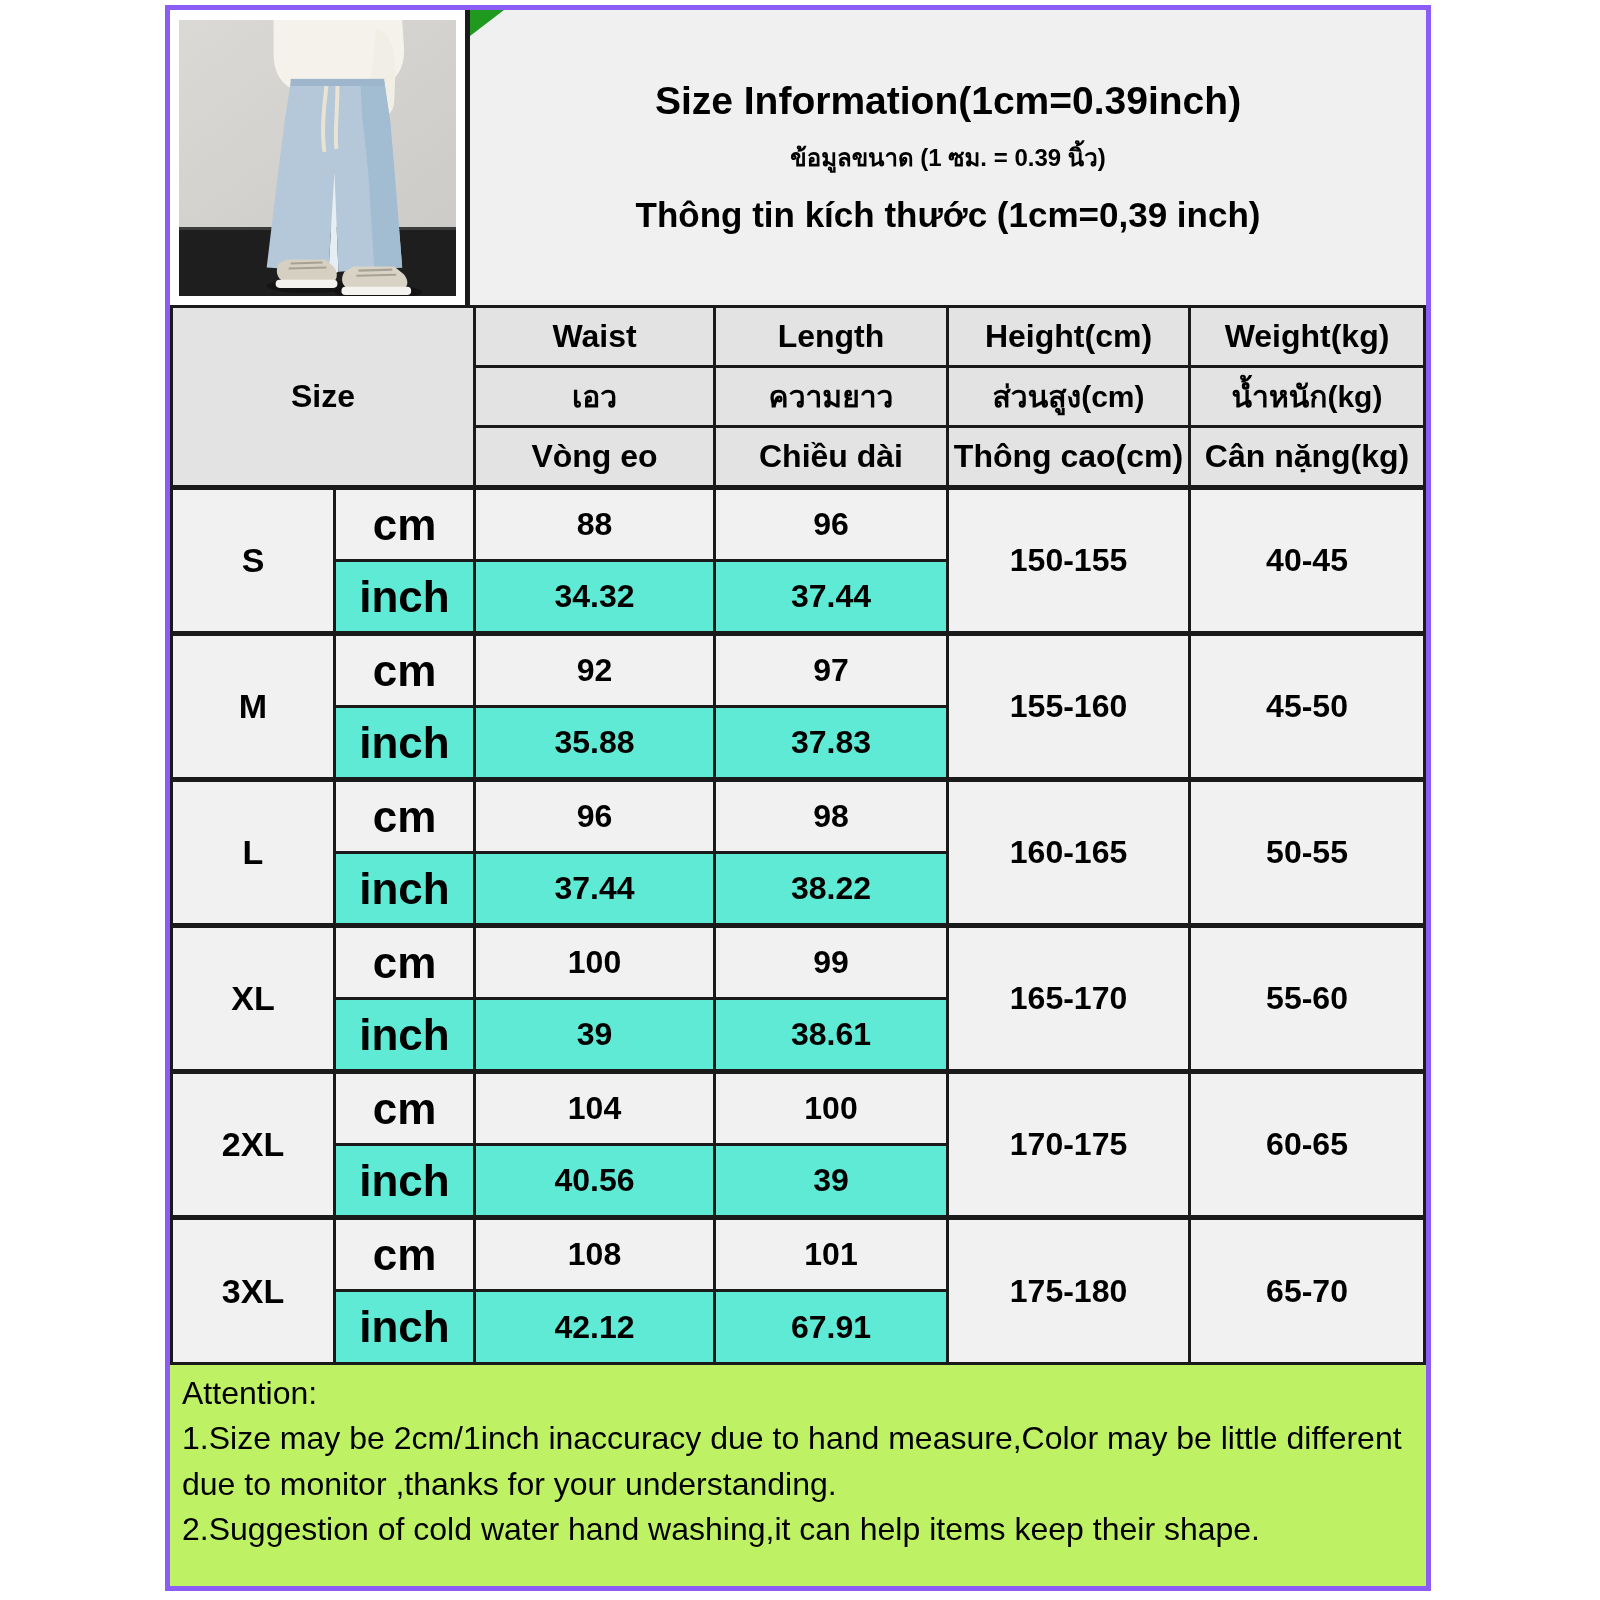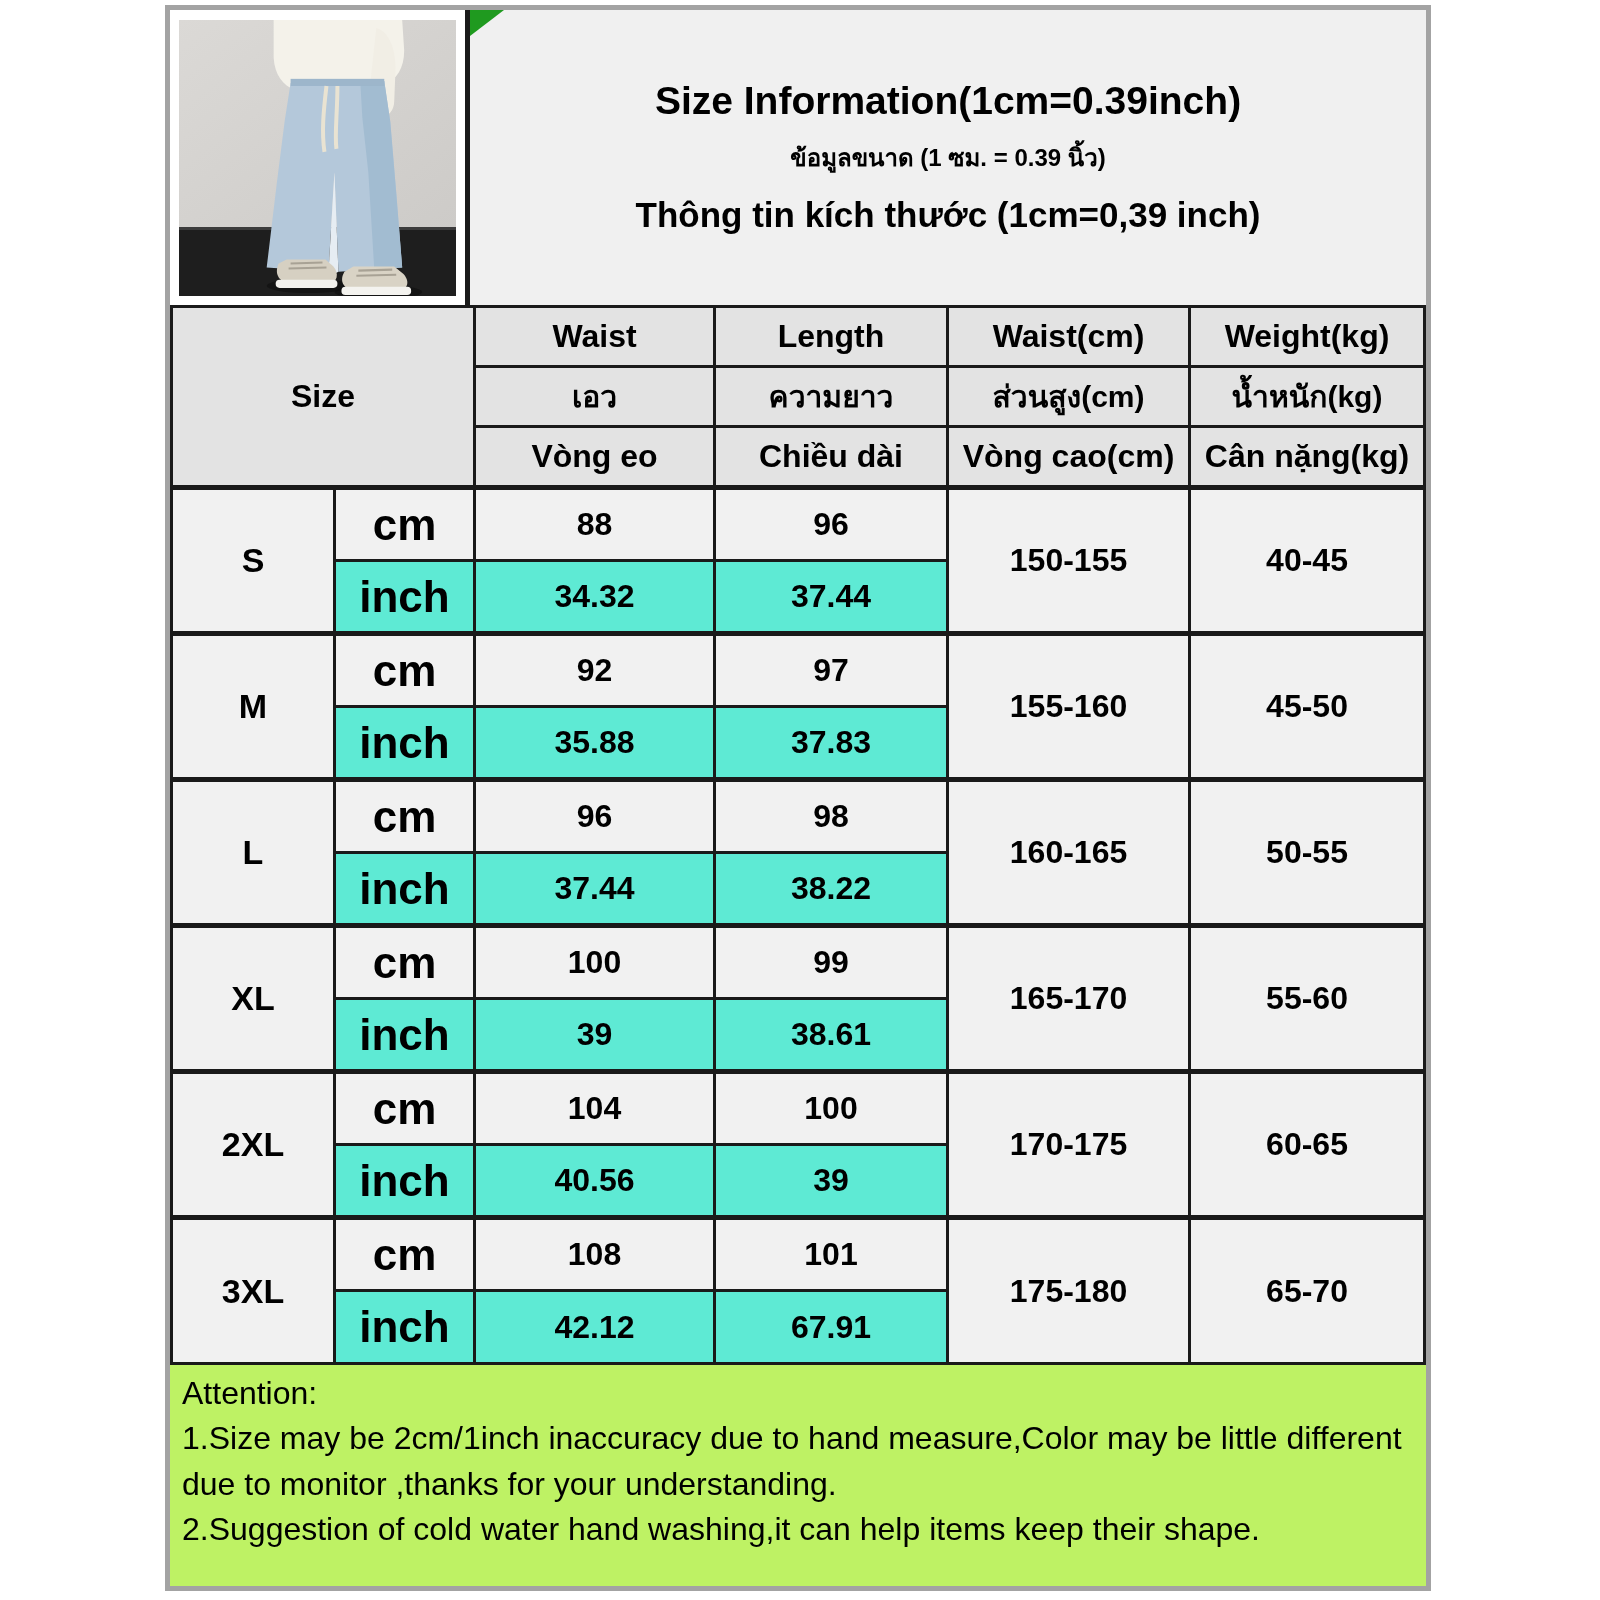--- a/index.html
+++ b/index.html
@@ -8,21 +8,21 @@
     background: #ffffff;
     overflow: hidden;
     font-family: "Liberation Sans", "DejaVu Sans", sans-serif;
     color: #000;
   }
   .sheet {
     position: absolute;
     left: 165px; top: 5px;
     width: 1266px; height: 1586px;
     box-sizing: border-box;
-    border: 5px solid #a3a3a3;
+    border: 5px solid #8b5cf6;
     display: flex;
     flex-direction: column;
     background: #fff;
   }
   
   .top-row {
     display: flex;
     height: 295px;
     flex: 0 0 295px;
   }
@@ -162,33 +162,33 @@
         <col style="width:240px">
       <col style="width:233px">
         <col style="width:242px">
         <col>
     </colgroup>
     <tbody>
       <tr class="hrow en-row">
         <td class="size-head" rowspan="3" colspan="2">Size</td>
         <td>Waist</td>
         <td>Length</td>
-        <td>Waist(cm)</td>
+        <td>Height(cm)</td>
         <td>Weight(kg)</td>
       </tr>
       <tr class="hrow th-row">
         <td>เอว</td>
         <td>ความยาว</td>
         <td>ส่วนสูง(cm)</td>
         <td>น้ำหนัก(kg)</td>
       </tr>
       <tr class="hrow vi-row">
         <td>Vòng eo</td>
         <td>Chiều dài</td>
-        <td>Vòng cao(cm)</td>
+        <td>Thông cao(cm)</td>
         <td>Cân nặng(kg)</td>
       </tr>
 
       <tr class="cm-row group-start">
         <td class="size-label" rowspan="2">S</td>
         <td class="unit">cm</td>
         <td class="val">88</td>
         <td class="val">96</td>
         <td class="range" rowspan="2">150-155</td>
         <td class="range" rowspan="2">40-45</td>

